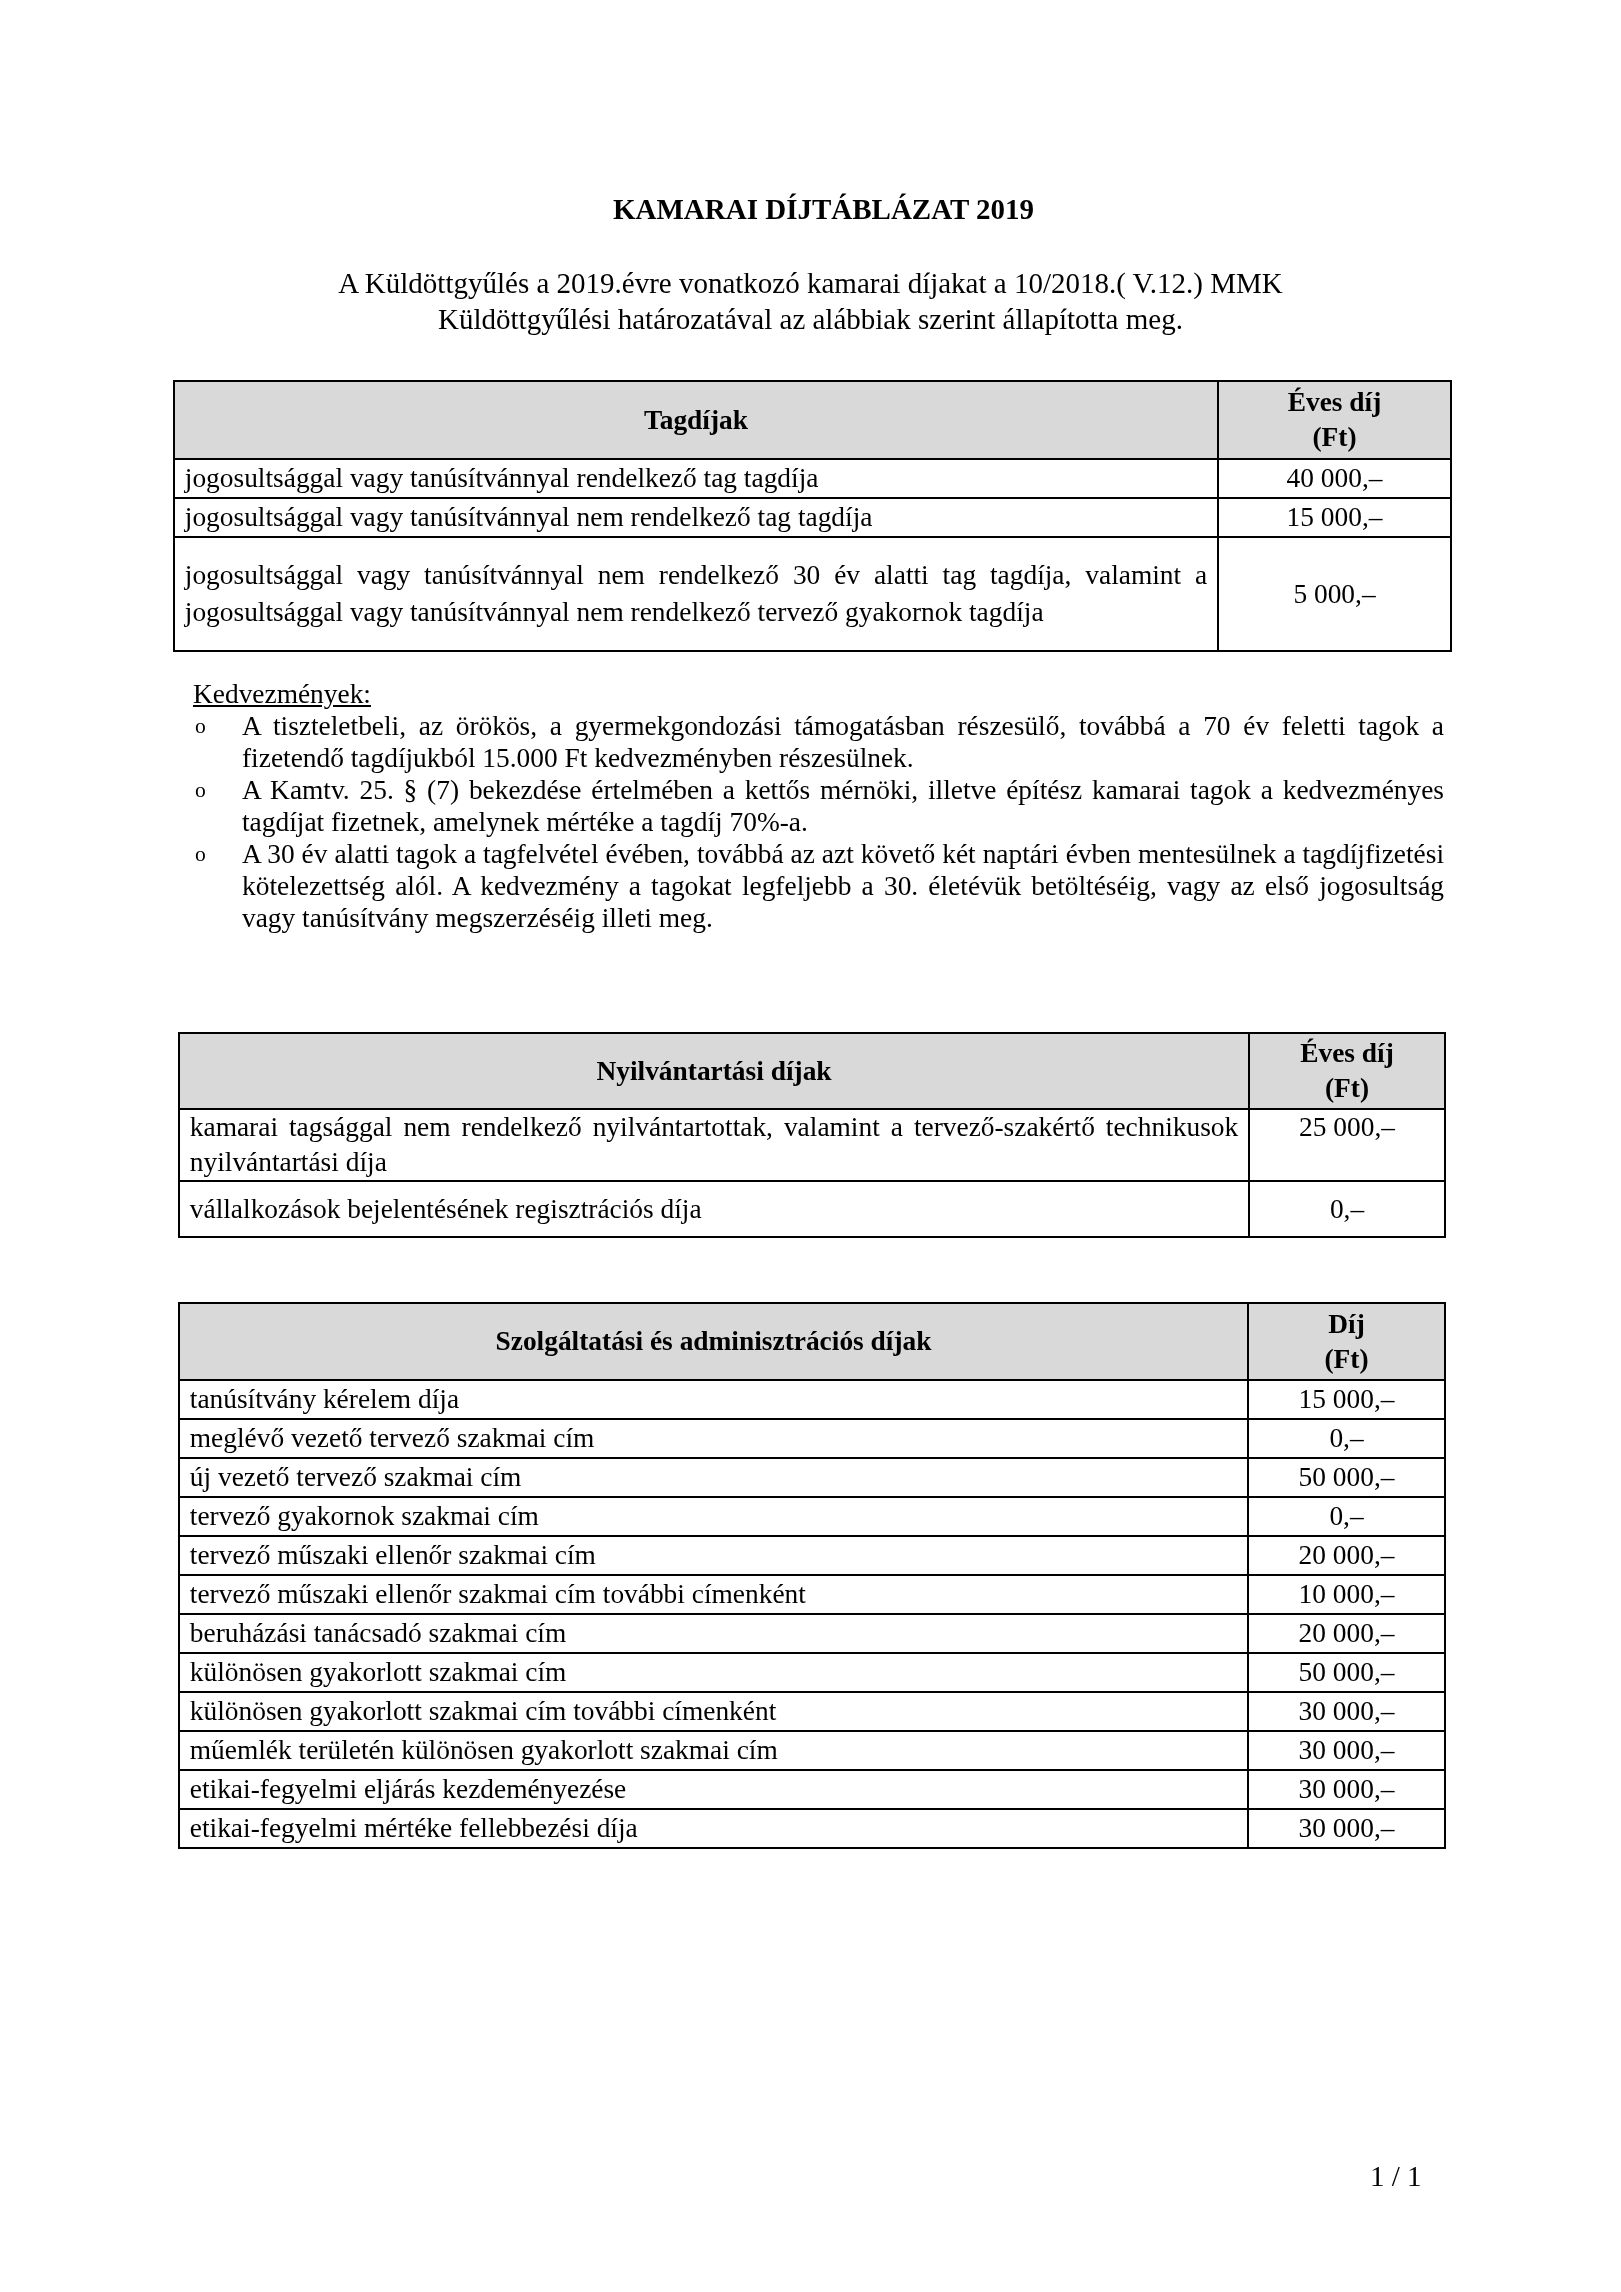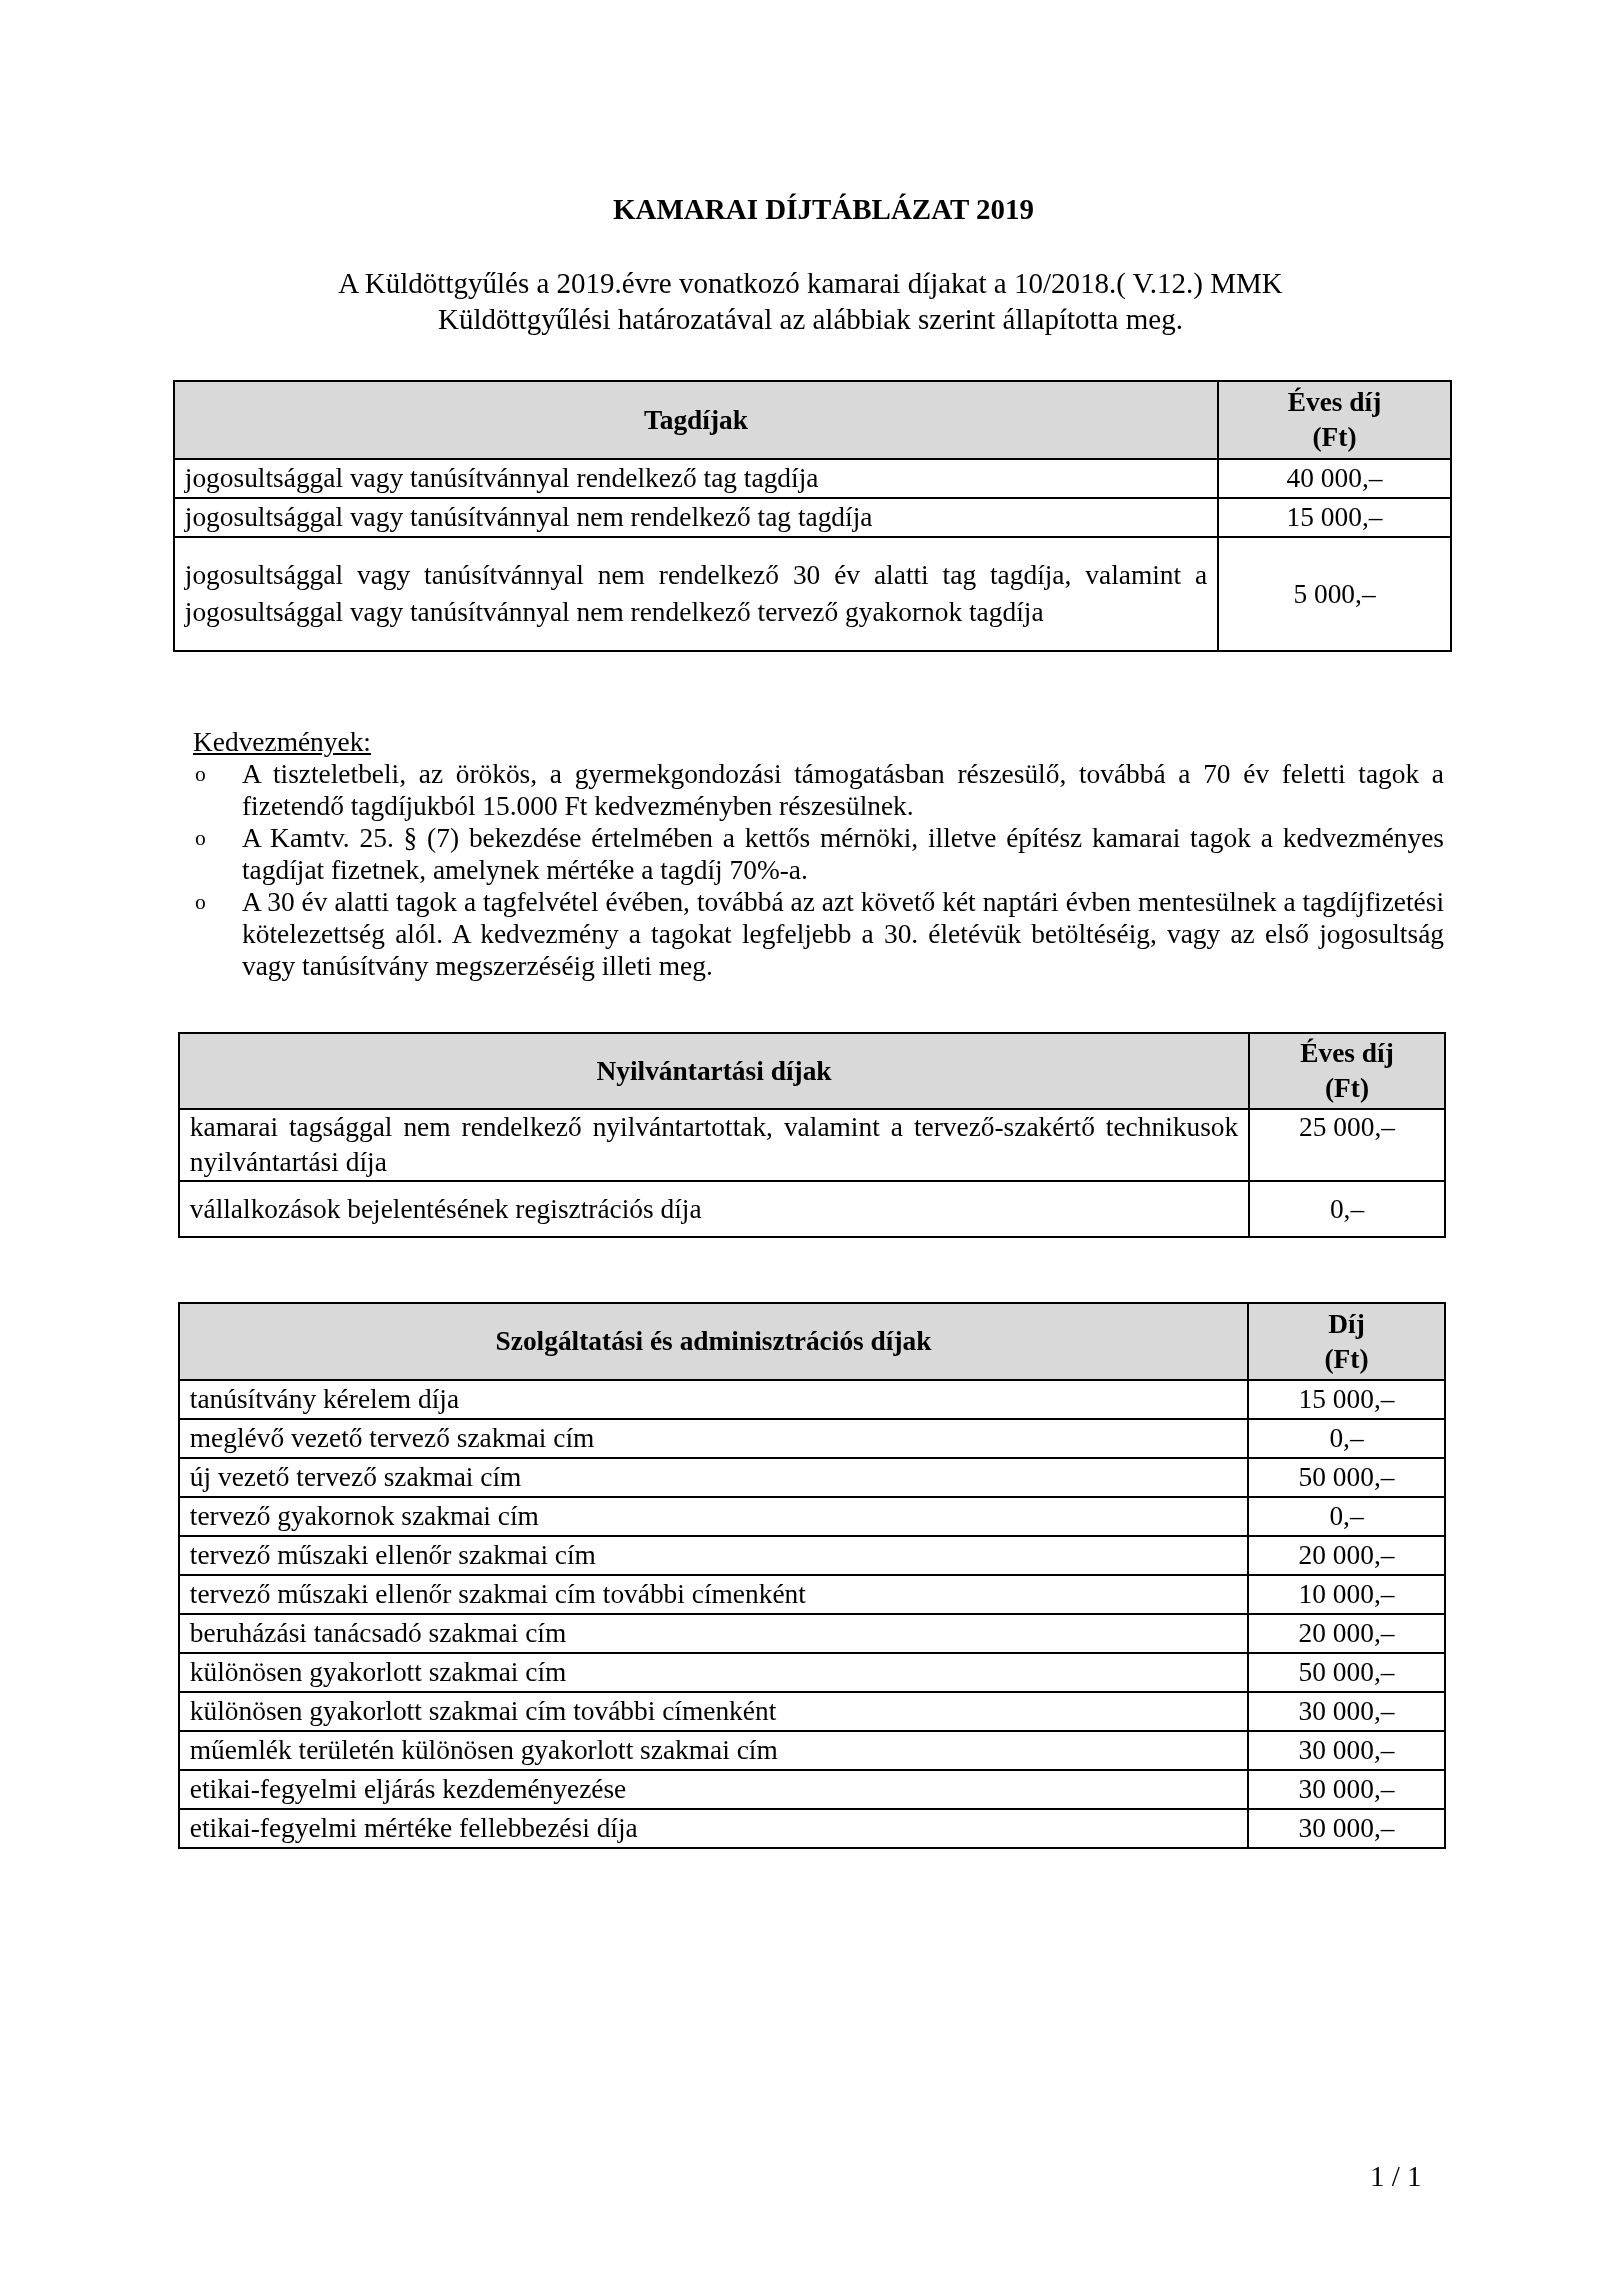--- a/index.html
+++ b/index.html
@@ -36,21 +36,21 @@
     table.fees td.val.top { vertical-align: top; }
 
     #t1 { left: 173px; top: 380px; width: 1277px; }
     #t1 col.c1 { width: 1044px; } #t1 col.c2 { width: 233px; }
     #t1 tr.h { height: 78px; }
     #t1 tr.r { height: 39px; }
     #t1 tr.r3 { height: 114px; }
     #t1 td { line-height: 37px; }
 
     .discounts { position: absolute; left: 193px; top: 678px; width: 1251px; font-size: 27.4px; line-height: 32px; }
-    .discounts .head { text-decoration: underline; margin-top: 48px; }
+    .discounts .head { text-decoration: underline; }
     .discounts ul { list-style: none; margin: 0; padding: 0; }
     .discounts li { position: relative; padding-left: 49px; text-align: justify; }
     .discounts li .bullet { position: absolute; left: 2px; top: 0; font-size: 21.6px; }
 
     #t2 { left: 178px; top: 1032px; width: 1266px; }
     #t2 col.c1 { width: 1070px; } #t2 col.c2 { width: 196px; }
     #t2 tr.h { height: 55px; }
     #t2 tr.r1 { height: 56px; }
     #t2 tr.r2 { height: 56px; }
 

